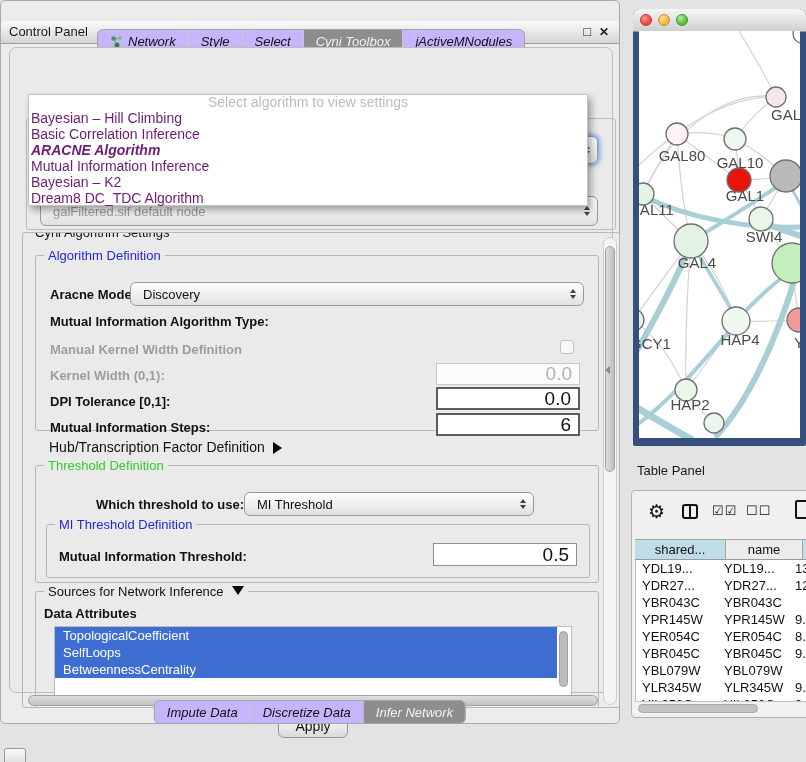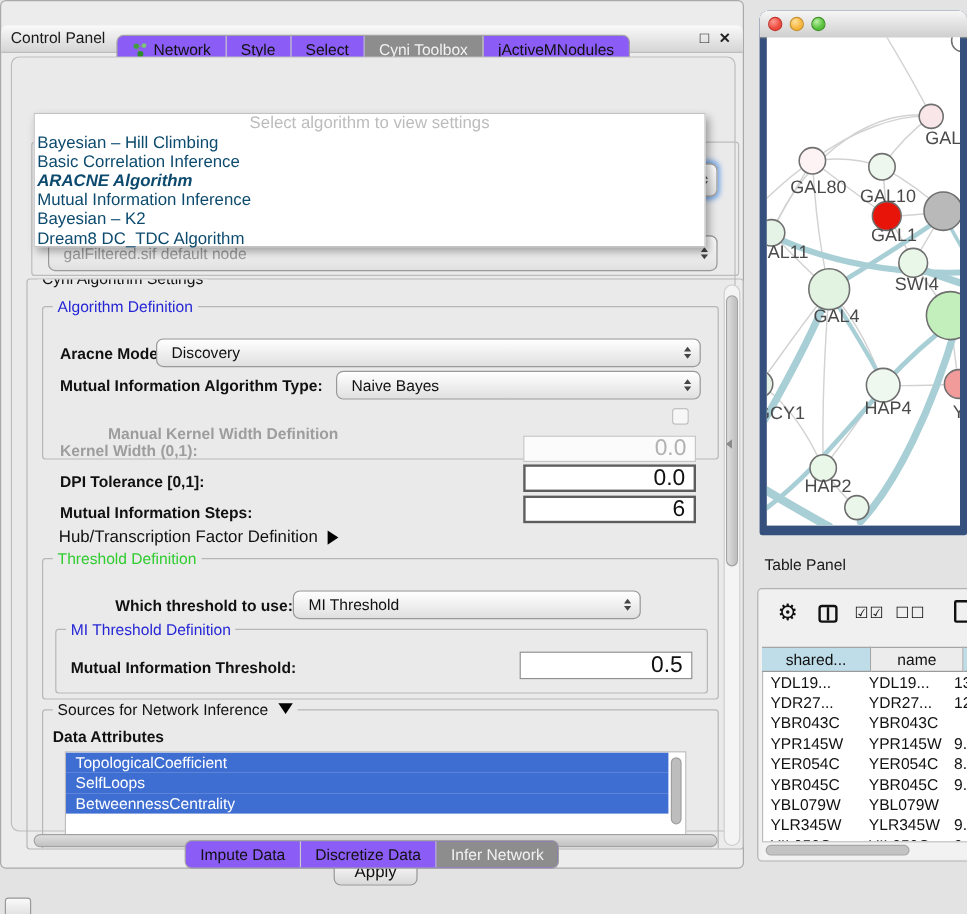--- a/index.html
+++ b/index.html
@@ -9,22 +9,22 @@
   .cp{position:absolute;left:0;top:8;width:620px;height:724px;background:#ececec;
       border:1px solid #a9a9a9;border-radius:5px;box-sizing:border-box;}
   .cp-titlebar{position:absolute;left:0;top:0;right:0;height:22px;
       background:linear-gradient(#fafafa,#d5d5d5);border-bottom:1px solid #9c9c9c;
       border-radius:5px 5px 0 0;margin-top:20px;}
   .cp-title{position:absolute;left:8px;top:0;line-height:22px;font-size:13px;color:#1a1a1a;}
   .cp-btn{position:absolute;top:0;line-height:22px;font-size:12px;color:#222;cursor:default;}
   .cp-float{right:28px;font-size:13px;}
   .cp-close{right:10px;font-weight:bold;}
   
-  .tabbar{position:absolute;display:flex;background:#8b5cf6;border:1px solid #a3a3a3;
-      border-radius:6px;overflow:hidden;height:22px;}
+  .tabbar{position:absolute;display:flex;background:#c4b5fd;border:1px solid #a3a3a3;
+      border-radius:6px;overflow:hidden;height:22px;font-style:italic;}
   .tab{display:flex;align-items:center;gap:5px;padding:0 12px;font-size:13px;color:#111;
       border-right:1px solid #c9c9c9;white-space:nowrap;}
   .tab:last-child{border-right:none;}
   .tab.sel{background:#8d8d8d;color:#f2f2f2;}
   #top-tabs{left:96px;top:28px;}
   #bottom-tabs{left:50%;transform:translateX(-50%);top:699px;}
   
   .content-box{position:absolute;left:8px;top:46px;width:604px;height:646px;
       border:1px solid #bdbdbd;border-radius:7px;background:#eaeaea;box-sizing:border-box;}
   
@@ -39,21 +39,21 @@
   .spin .up{border-bottom:4.5px solid #444;}
   .spin .dn{border-top:4.5px solid #444;}
   #combo-alg{position:absolute;left:30px;top:88px;width:558px;height:28px;
       box-shadow:0 0 4px 2px rgba(96,156,230,.85);}
   #combo-net{position:absolute;left:30px;top:148px;width:558px;height:30px;}
   #combo-net .combo-text{color:#9a9a9a;}
   
   .dropdown{position:absolute;left:18px;top:46px;width:560px;height:112px;background:#fff;
       border:1px solid #c3c3c3;box-shadow:3px 4px 7px rgba(0,0,0,.35);z-index:30;box-sizing:border-box;}
   .dd-placeholder{height:15px;line-height:15px;text-align:center;color:#bcbcbc;font-size:14px;}
-  .dd-item{height:16px;line-height:16px;padding-left:2px;font-size:14px;color:#0c4a6e;white-space:nowrap;}
+  .dd-item{height:16px;line-height:16px;padding-left:2px;font-size:14px;color:#701a75;white-space:nowrap;}
   .dd-item.sel{font-weight:bold;font-style:italic;}
   
   .group{position:absolute;border:1px solid #b7b7b7;border-radius:3px;box-sizing:border-box;}
   .group-title{position:absolute;top:-8px;left:8px;background:#eaeaea;padding:0 4px;
       font-size:13px;white-space:nowrap;}
   .t-blue{color:#2626d6;}
   .t-green{color:#30cc30;}
   #settings-group{left:12px;top:184px;width:598px;height:476px;overflow:hidden;}
   .row-label{position:absolute;font-size:13px;font-weight:bold;white-space:nowrap;}
   .row-label.dim{color:#9d9d9d;}
@@ -191,39 +191,32 @@
           <div class="dd-item sel">ARACNE Algorithm</div>
           <div class="dd-item">Mutual Information Inference</div>
           <div class="dd-item">Bayesian – K2</div>
           <div class="dd-item">Dream8 DC_TDC Algorithm</div>
         </div>
     </div>
 
     <div class="group" id="settings-group">
       <span class="group-title">Cyni Algorithm Settings</span>
 
-      <div class="group" style="left:12px;top:22px;width:564px;height:128px;">
+      <div class="group" style="left:12px;top:22px;width:564px;height:176px;">
         <span class="group-title t-blue">Algorithm Definition</span>
         <span class="row-label" style="left:14px;top:31px;">Aracne Mode:</span>
         <div class="combo" style="position:absolute;left:94px;top:26px;width:454px;height:24px;">
           <span class="combo-text">Discovery</span>
           <span class="spin">
               <i class="up"></i>
               <i class="dn"></i>
             </span>
         </div>
         <span class="row-label" style="left:14px;top:58px;">Mutual Information Algorithm Type:</span>
-        <div class="combo" style="position:absolute;left:244px;top:53px;width:304px;height:24px;">
-          <span class="combo-text">Naive Bayes</span>
-          <span class="spin">
-              <i class="up"></i>
-              <i class="dn"></i>
-            </span>
-        </div>
-        <span class="row-label dim" style="left:14px;top:98px;margin-left:40px;">Manual Kernel Width Definition</span>
+        <span class="row-label dim" style="left:14px;top:86px;">Manual Kernel Width Definition</span>
         <div class="checkbox" style="left:524px;top:84px;"></div>
         <span class="row-label dim" style="left:14px;top:112px;">Kernel Width (0,1):</span>
         <div class="field dim" style="left:400px;top:107px;width:144px;height:22px;">
           <span>0.0</span>
         </div>
         <span class="row-label" style="left:14px;top:138px;">DPI Tolerance [0,1]:</span>
         <div class="field dark" style="left:400px;top:131px;width:144px;height:23px;">
           <span>0.0</span>
         </div>
         <span class="row-label" style="left:14px;top:164px;">Mutual Information Steps:</span>

